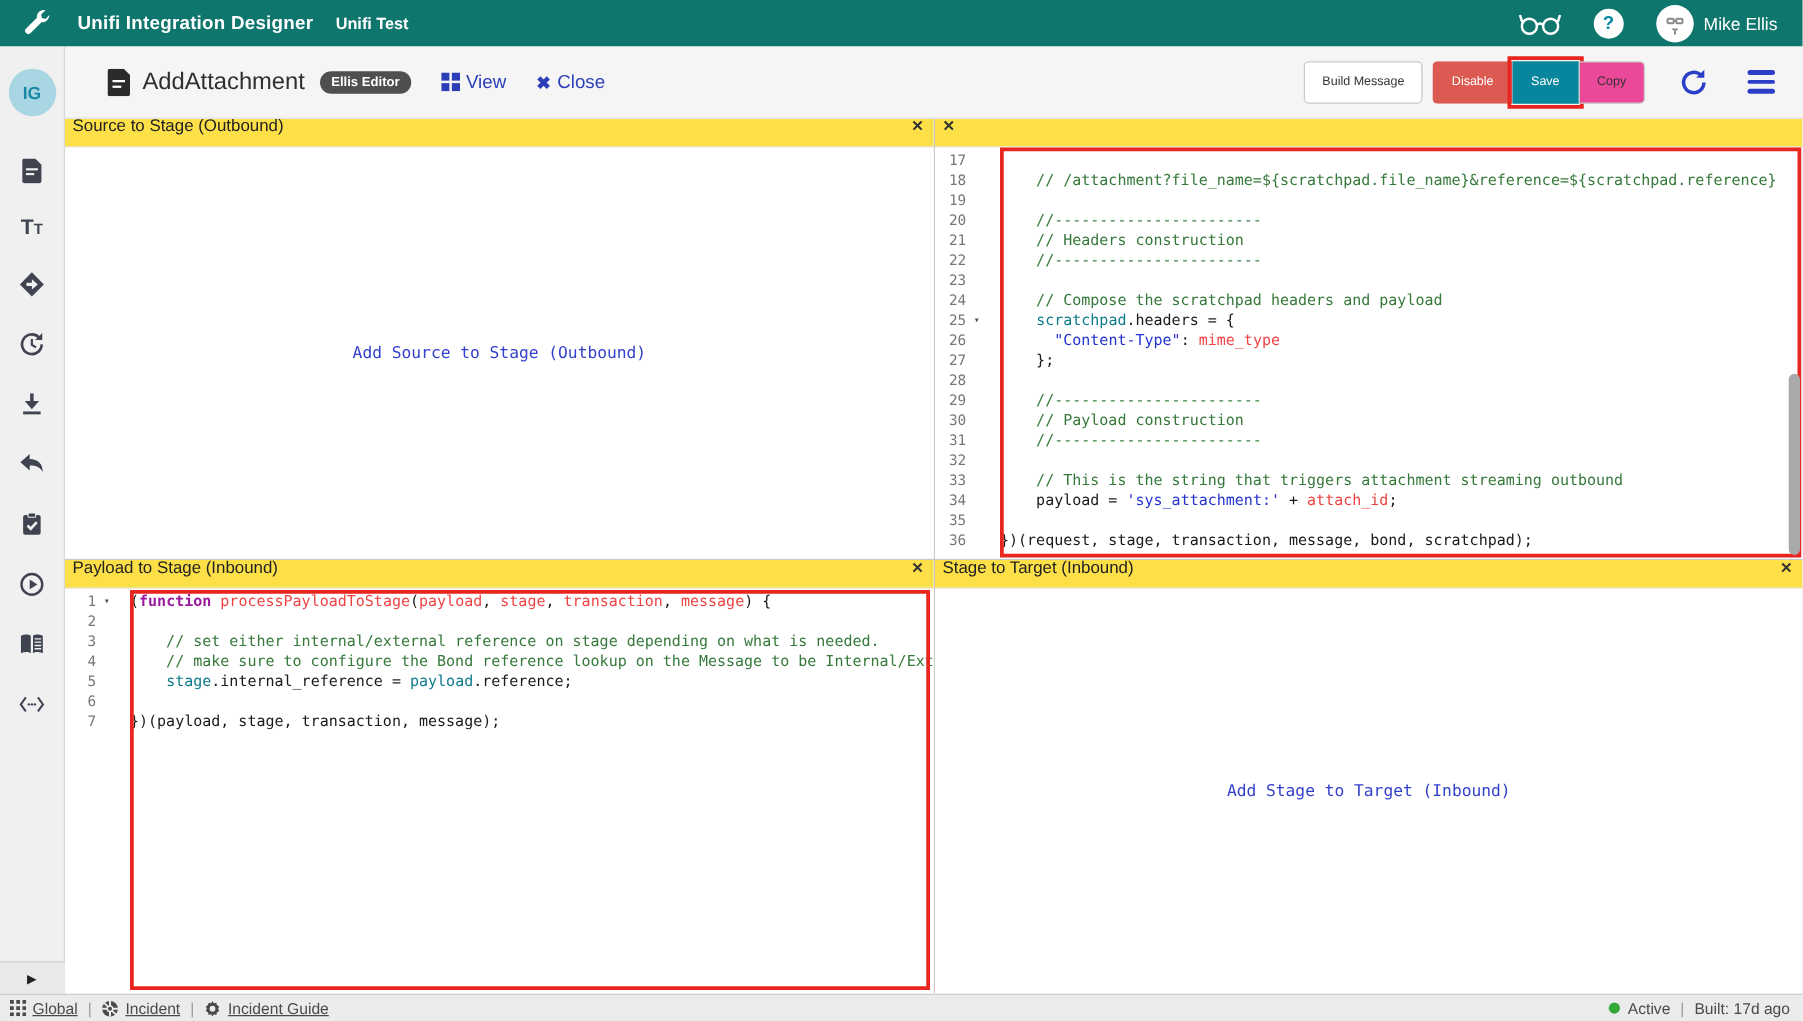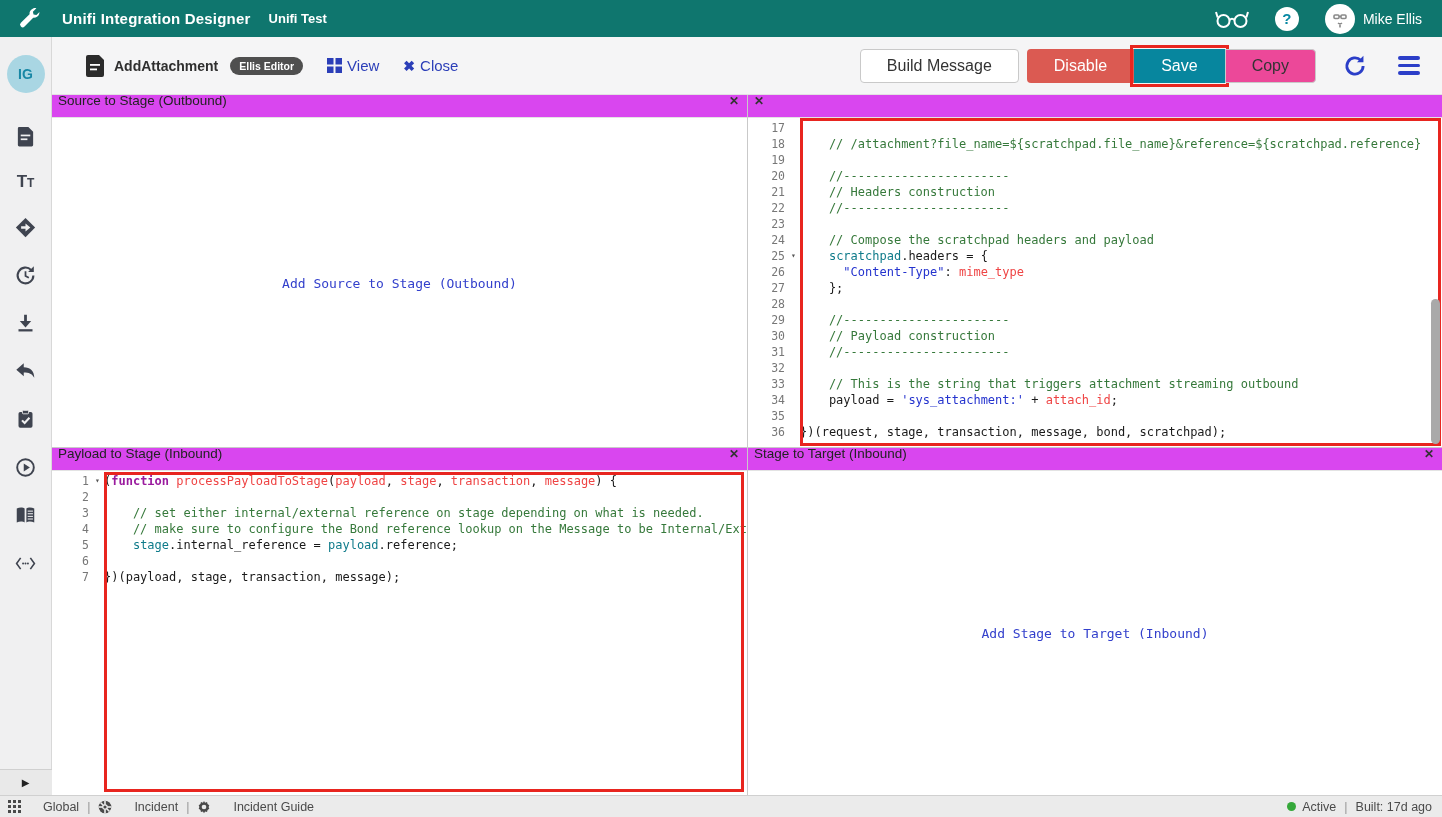--- a/index.html
+++ b/index.html
@@ -17,29 +17,29 @@
   .topbar .help { width:24px; height:24px; background:#fff; color:#0788A3; border-radius:50%;
                   font-weight:bold; font-size:15px; display:flex; align-items:center; justify-content:center; margin-right:26px; }
   .topbar .uavatar { width:30px; height:30px; background:#fff; border-radius:50%; margin-right:8px;
                      display:flex; align-items:center; justify-content:center; }
   .topbar .uname { font-size:14px; margin-right:20px; }
 
   
   .header2 { position:absolute; left:0; top:37px; width:1442px; height:58px; background:#F5F5F6;
              display:flex; align-items:center; border-bottom:1px solid #E2E2E2; z-index:20; }
   .doc-ico { margin-left:86px; width:20px; height:22px; }
-  .doc-title { font-size:14px; color:#2F2F2F; margin-left:8px; font-weight:700; }
+  .doc-title { font-size:19px; color:#2F2F2F; margin-left:8px; font-weight:400; }
   .badge { background:#4F4F4F; color:#fff; font-size:10.5px; font-weight:bold; border-radius:10px;
            padding:3px 9px; margin-left:12px; }
   .hlink { display:flex; align-items:center; gap:5px; color:#2B3EB8; font-size:15px; margin-left:24px; cursor:pointer; }
   .grid-ico rect { fill:#2B3EB8; }
   .xsym { font-weight:bold; font-size:14px; }
   .header2 .spacer { flex:1; }
-  .btn { height:34px; border-radius:4px; font-size:16px; display:flex; align-items:center;
-         justify-content:center; padding:0 26px; cursor:pointer; border:1px solid transparent;
+  .btn { height:34px; border-radius:4px; font-size:10px; display:flex; align-items:center;
+         justify-content:center; padding:0 14px; cursor:pointer; border:1px solid transparent;
          font-family:"Liberation Sans",sans-serif; }
   .btn.white { background:#fff; border-color:#C9C9C9; color:#333; }
   .btn.red { background:#DB5A52; color:#fff; border-radius:4px 0 0 4px; }
   .btn.teal { background:#07869E; color:#fff; border-radius:0; outline:3px solid #E8251F; outline-offset:1px; }
   .btn.copy { background:#ec4899; border-color:#C9C9C9; color:#333; border-radius:0 4px 4px 0; }
   .btn-group { display:flex; margin-left:8px; }
   .refresh { margin-left:26px; width:26px; height:26px; cursor:pointer; }
   .hamburger { margin:0 22px 0 30px; display:flex; flex-direction:column; gap:4px; cursor:pointer; }
   .hamburger div { width:22px; height:3.5px; background:#2B3EC8; border-radius:2px; }
 
@@ -56,52 +56,52 @@
   .ticon small { font-size:12px; font-weight:bold; }
   .side-foot { width:52px; height:26px; border-top:1px solid #D0D0D0; background:#E9E9E9;
                display:flex; align-items:center; justify-content:center; font-size:10px; color:#222; cursor:pointer; }
 
   
   .main { position:absolute; left:52px; top:95px; width:1390px; height:700px;
           display:grid; grid-template-columns:695px 1fr; grid-template-rows:352px 1fr;
           background:#C9C9C9; gap:1px; }
   .panel { background:#fff; display:flex; flex-direction:column; position:relative; overflow:hidden; }
   .phead { height:23px; display:flex; align-items:center; font-size:13.5px; color:#222;
-           padding:0 8px 11px 6px; border-bottom:1px solid #E3E3E3; flex:none; background:#d946ef; }
+           padding:0 8px 11px 6px; border-bottom:1px solid #E3E3E3; flex:none; background:#fde047; }
   .phead .ptitle { flex:1; }
   .pclose { font-weight:bold; font-size:12px; color:#333; cursor:pointer; }
   .pbody { flex:1; position:relative; background:#fff; }
   .empty-link { position:absolute; left:0; right:0; top:50%; transform:translateY(-50%);
                 text-align:center; color:#3340CC; font-family:"DejaVu Sans Mono", monospace;
                 font-size:13px; cursor:pointer; }
 
   
   .editor { position:absolute; inset:0; display:flex; font-family:"DejaVu Sans Mono", monospace;
             font-size:12px; line-height:16px; }
   .gutter { width:52px; flex:none; padding-top:2px; }
-  .gr { height:16px; display:flex; align-items:center; justify-content:flex-end; padding-right:0; }
+  .gr { height:16px; display:flex; align-items:center; justify-content:flex-end; padding-right:12px; }
   .gr .num { color:#777; font-size:11.5px; text-align:right; flex:1; padding-right:6px; }
   .gr .fold { width:9px; color:#555; font-size:8px; line-height:16px; }
   .code-lines { flex:1; padding-top:2px; white-space:pre; overflow:hidden; }
   .ln { height:16px; }
   .tk-pl { color:#1A1A1A; }
   .tk-cm { color:#36793B; }
   .tk-st { color:#2433CE; }
   .tk-id { color:#ef4444; }
   .tk-vr { color:#0F7B8A; }
   .tk-kw { color:#9A1B9E; font-weight:bold; }
 
   .ann-rect { position:absolute; border:3px solid #E8251F; pointer-events:none; z-index:5; }
   .vscroll { position:absolute; right:1px; top:0; bottom:0; width:11px; z-index:6; }
   .vthumb { position:absolute; right:1px; width:9px; background:#A9A9A9; border-radius:5px; }
 
   
   .statusbar { position:absolute; left:0; bottom:0; width:1442px; height:22px; background:#EBEBEB;
                border-top:1px solid #D0D0D0; display:flex; align-items:center; font-size:12.5px; color:#4A4A4A; z-index:30; }
-  .sb-item { display:flex; align-items:flex-start; gap:22px; cursor:pointer; }
+  .sb-item { display:flex; align-items:flex-start; gap:5px; cursor:pointer;text-decoration:underline; }
   .sb-sep { margin:0 8px; color:#999; }
   .statusbar .spacer { flex:1; }
   .green-dot { width:9px; height:9px; border-radius:50%; background:#35A83A; }
   .sb-right { display:flex; align-items:center; gap:6px; margin-right:10px; }
 </style>
 </head>
 <body>
 
 <div class="topbar">
   <span class="wrench">

